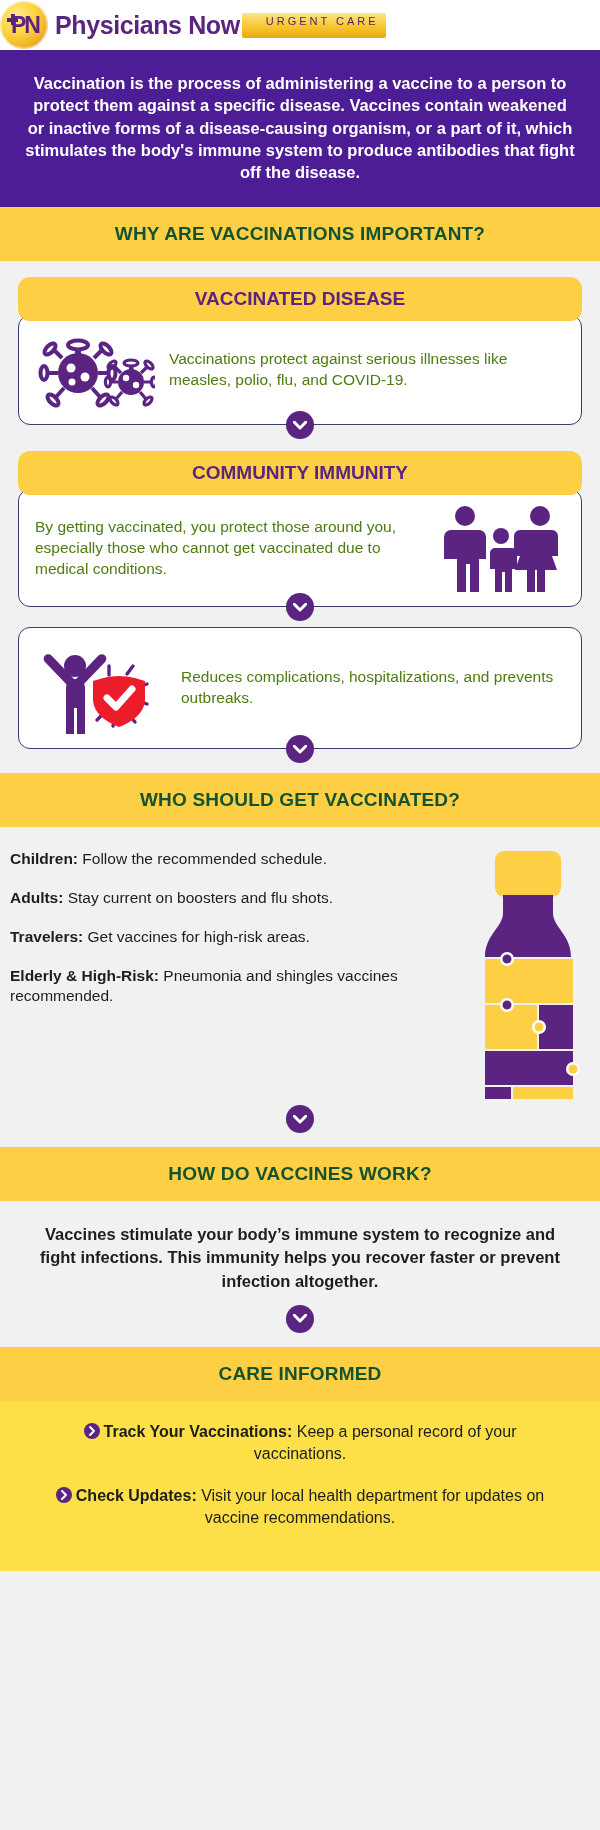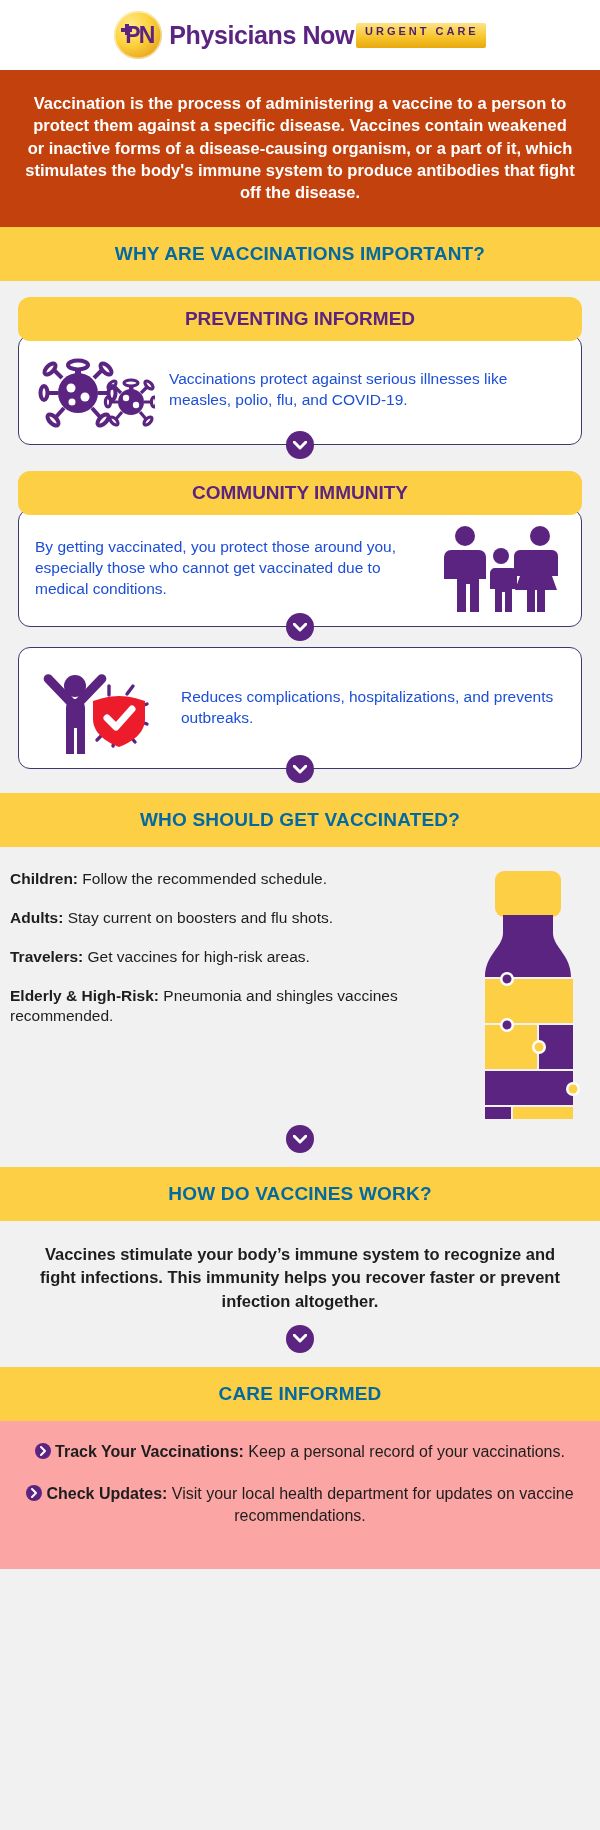--- a/index.html
+++ b/index.html
@@ -12,24 +12,24 @@
     width: 600px;
     min-height: 1830px;
     position: relative;
     background: #f1f1f1;
     color: #1d1d1d;
   }
 
   
   .logo-bar {
     background: #ffffff;
-    height: 70px;
+    height: 50px;
     display: flex;
     align-items: center;
-    justify-content: center;
+    justify-content: flex-start;
   }
   .logo {
     display: flex;
     align-items: center;
     gap: 7px;
   }
   .logo-badge {
     width: 48px; height: 48px;
     border-radius: 50%;
     background: radial-gradient(circle at 34% 30%, #ffe98a 0%, #fdd33f 42%, #e8a41c 80%, #c4820e 100%);
@@ -65,42 +65,42 @@
     font-weight: bold;
     color: #5b2481;
     line-height: 1;
     letter-spacing: -0.4px;
   }
   .logo-sub {
     background: linear-gradient(180deg,#fde07a 0%, #f9c залив 1%, #f6bd23 100%);
     background: linear-gradient(180deg,#fde488 0%, #f8c62e 55%, #e8a90f 100%);
     color: #4a1f6b;
     font-size: 11px;
-    font-weight: bold;
+    font-weight: normal;
     letter-spacing: 3px;
     text-align: center;
-    padding: 2px 7px 2px 9px;
+    padding: 2px 7px 2px 24px;
     border-radius: 2px;
   }
 
   
   .intro {
-    background: #c2410c;
+    background: #4c1d95;
     color: #ffffff;
     padding: 22px 24px 24px;
     text-align: center;
     font-size: 16.5px;
     font-weight: bold;
     line-height: 1.35;
   }
 
   
   .band {
     background: #fdcf44;
-    color: #0369a1;
+    color: #14532d;
     text-align: center;
     font-size: 19px;
     font-weight: bold;
     letter-spacing: .2px;
     padding: 16px 10px;
   }
 
   
   .cards { padding: 16px 18px 4px; }
   .card-wrap { position: relative; margin-bottom: 26px; }
@@ -127,21 +127,21 @@
     align-items: center;
     gap: 14px;
     position: relative;
     z-index: 1;
     overflow: hidden;
   }
   .card-body.reverse { flex-direction: row-reverse; }
   .card-text {
     font-size: 15.5px;
     line-height: 1.35;
-    color: #1d4ed8;
+    color: #4d7c0f;
     flex: 1;
   }
   .card-icon { flex: none; display: flex; align-items: center; justify-content: center; }
   .chev {
     position: absolute;
     left: 50%;
     bottom: -14px;
     transform: translateX(-50%);
     width: 28px; height: 28px;
     border-radius: 50%;
@@ -181,21 +181,21 @@
     background: #f1f1f1;
     text-align: center;
     font-size: 16.5px;
     font-weight: bold;
     line-height: 1.4;
     padding: 22px 26px 6px;
     color: #1d1d1d;
   }
 
   
-  .informed { background: #fca5a5; padding: 20px 16px 26px; }
+  .informed { background: #fde047; padding: 20px 38px 26px; }
   .inf-item {
     font-size: 16px;
     line-height: 1.38;
     text-align: center;
     margin-bottom: 20px;
     position: relative;
   }
   .inf-item:last-child { margin-bottom: 16px; }
   .inf-item b { font-weight: bold; }
   .bullet-icon {
@@ -221,21 +221,21 @@
   </div>
 </div>
 
 <div class="intro">Vaccination is the process of administering a vaccine to a person to protect them against a specific disease. Vaccines contain weakened or inactive forms of a disease-causing organism, or a part of it, which stimulates the body's immune system to produce antibodies that fight off the disease.</div>
 
 <div class="band">WHY ARE VACCINATIONS IMPORTANT?</div>
 
 <div class="cards">
 
   <div class="card-wrap">
-    <div class="card-head">PREVENTING INFORMED</div>
+    <div class="card-head">VACCINATED DISEASE</div>
     <div class="card-body">
       <div class="card-icon">
         <svg width="120" height="80" viewBox="0 0 120 80">
           <g fill="#5b2481">
             <circle cx="43" cy="43" r="20"></circle>
             <ellipse cx="43" cy="15" rx="10" ry="4.5" fill="none" stroke="#5b2481" stroke-width="4"></ellipse>
             <rect x="40" y="18" width="6" height="9"></rect>
             <g stroke="#5b2481" stroke-width="4" fill="none">
               <path d="M27 28 L19 20"></path>
                 <path d="M59 28 L67 20"></path>

